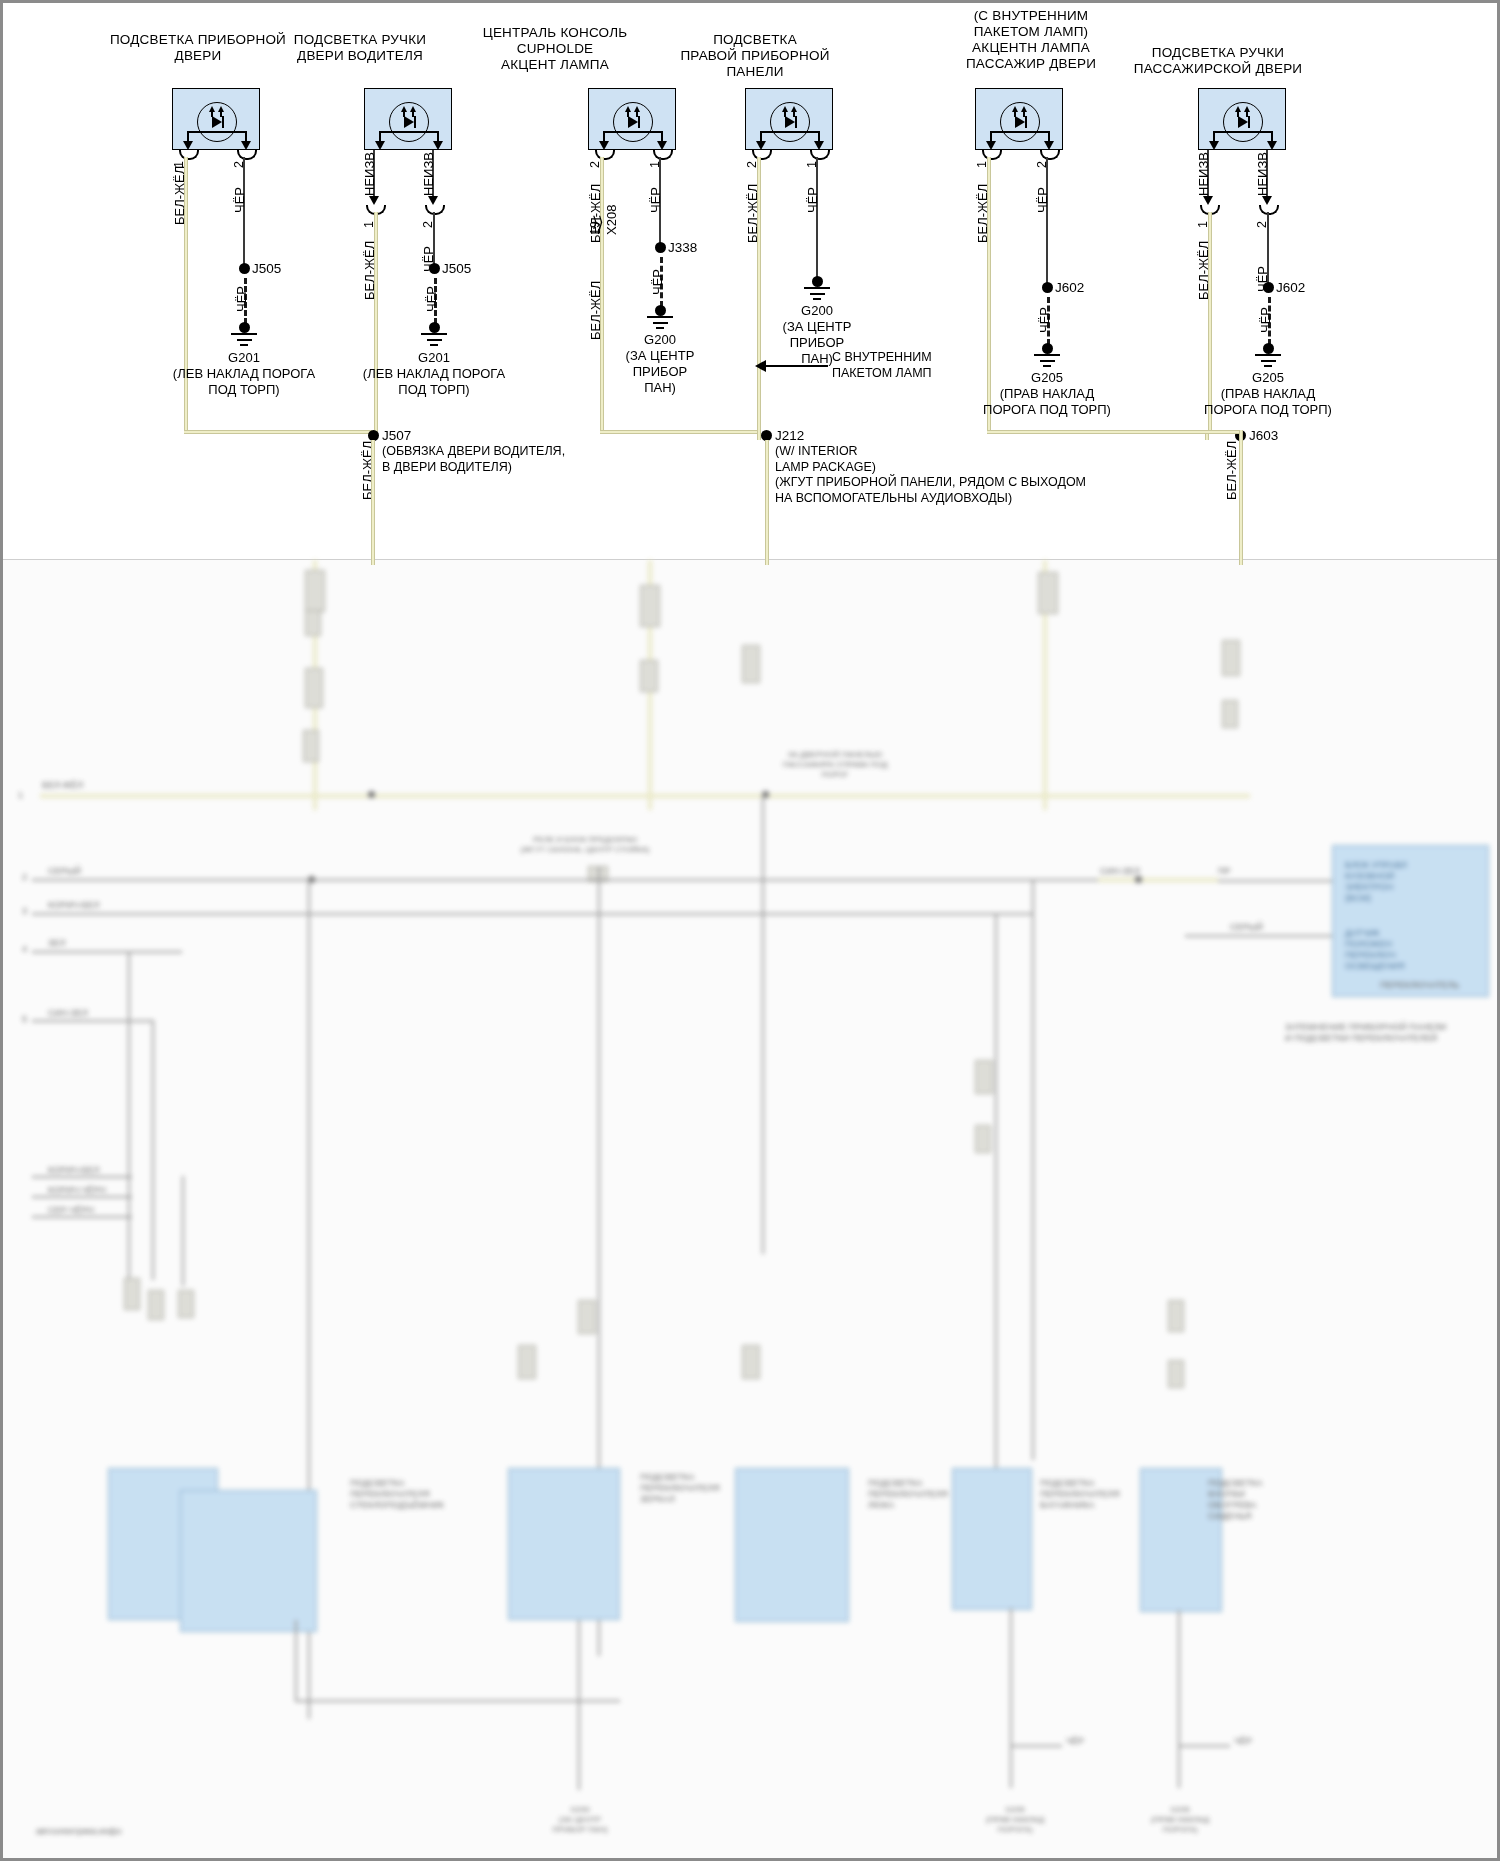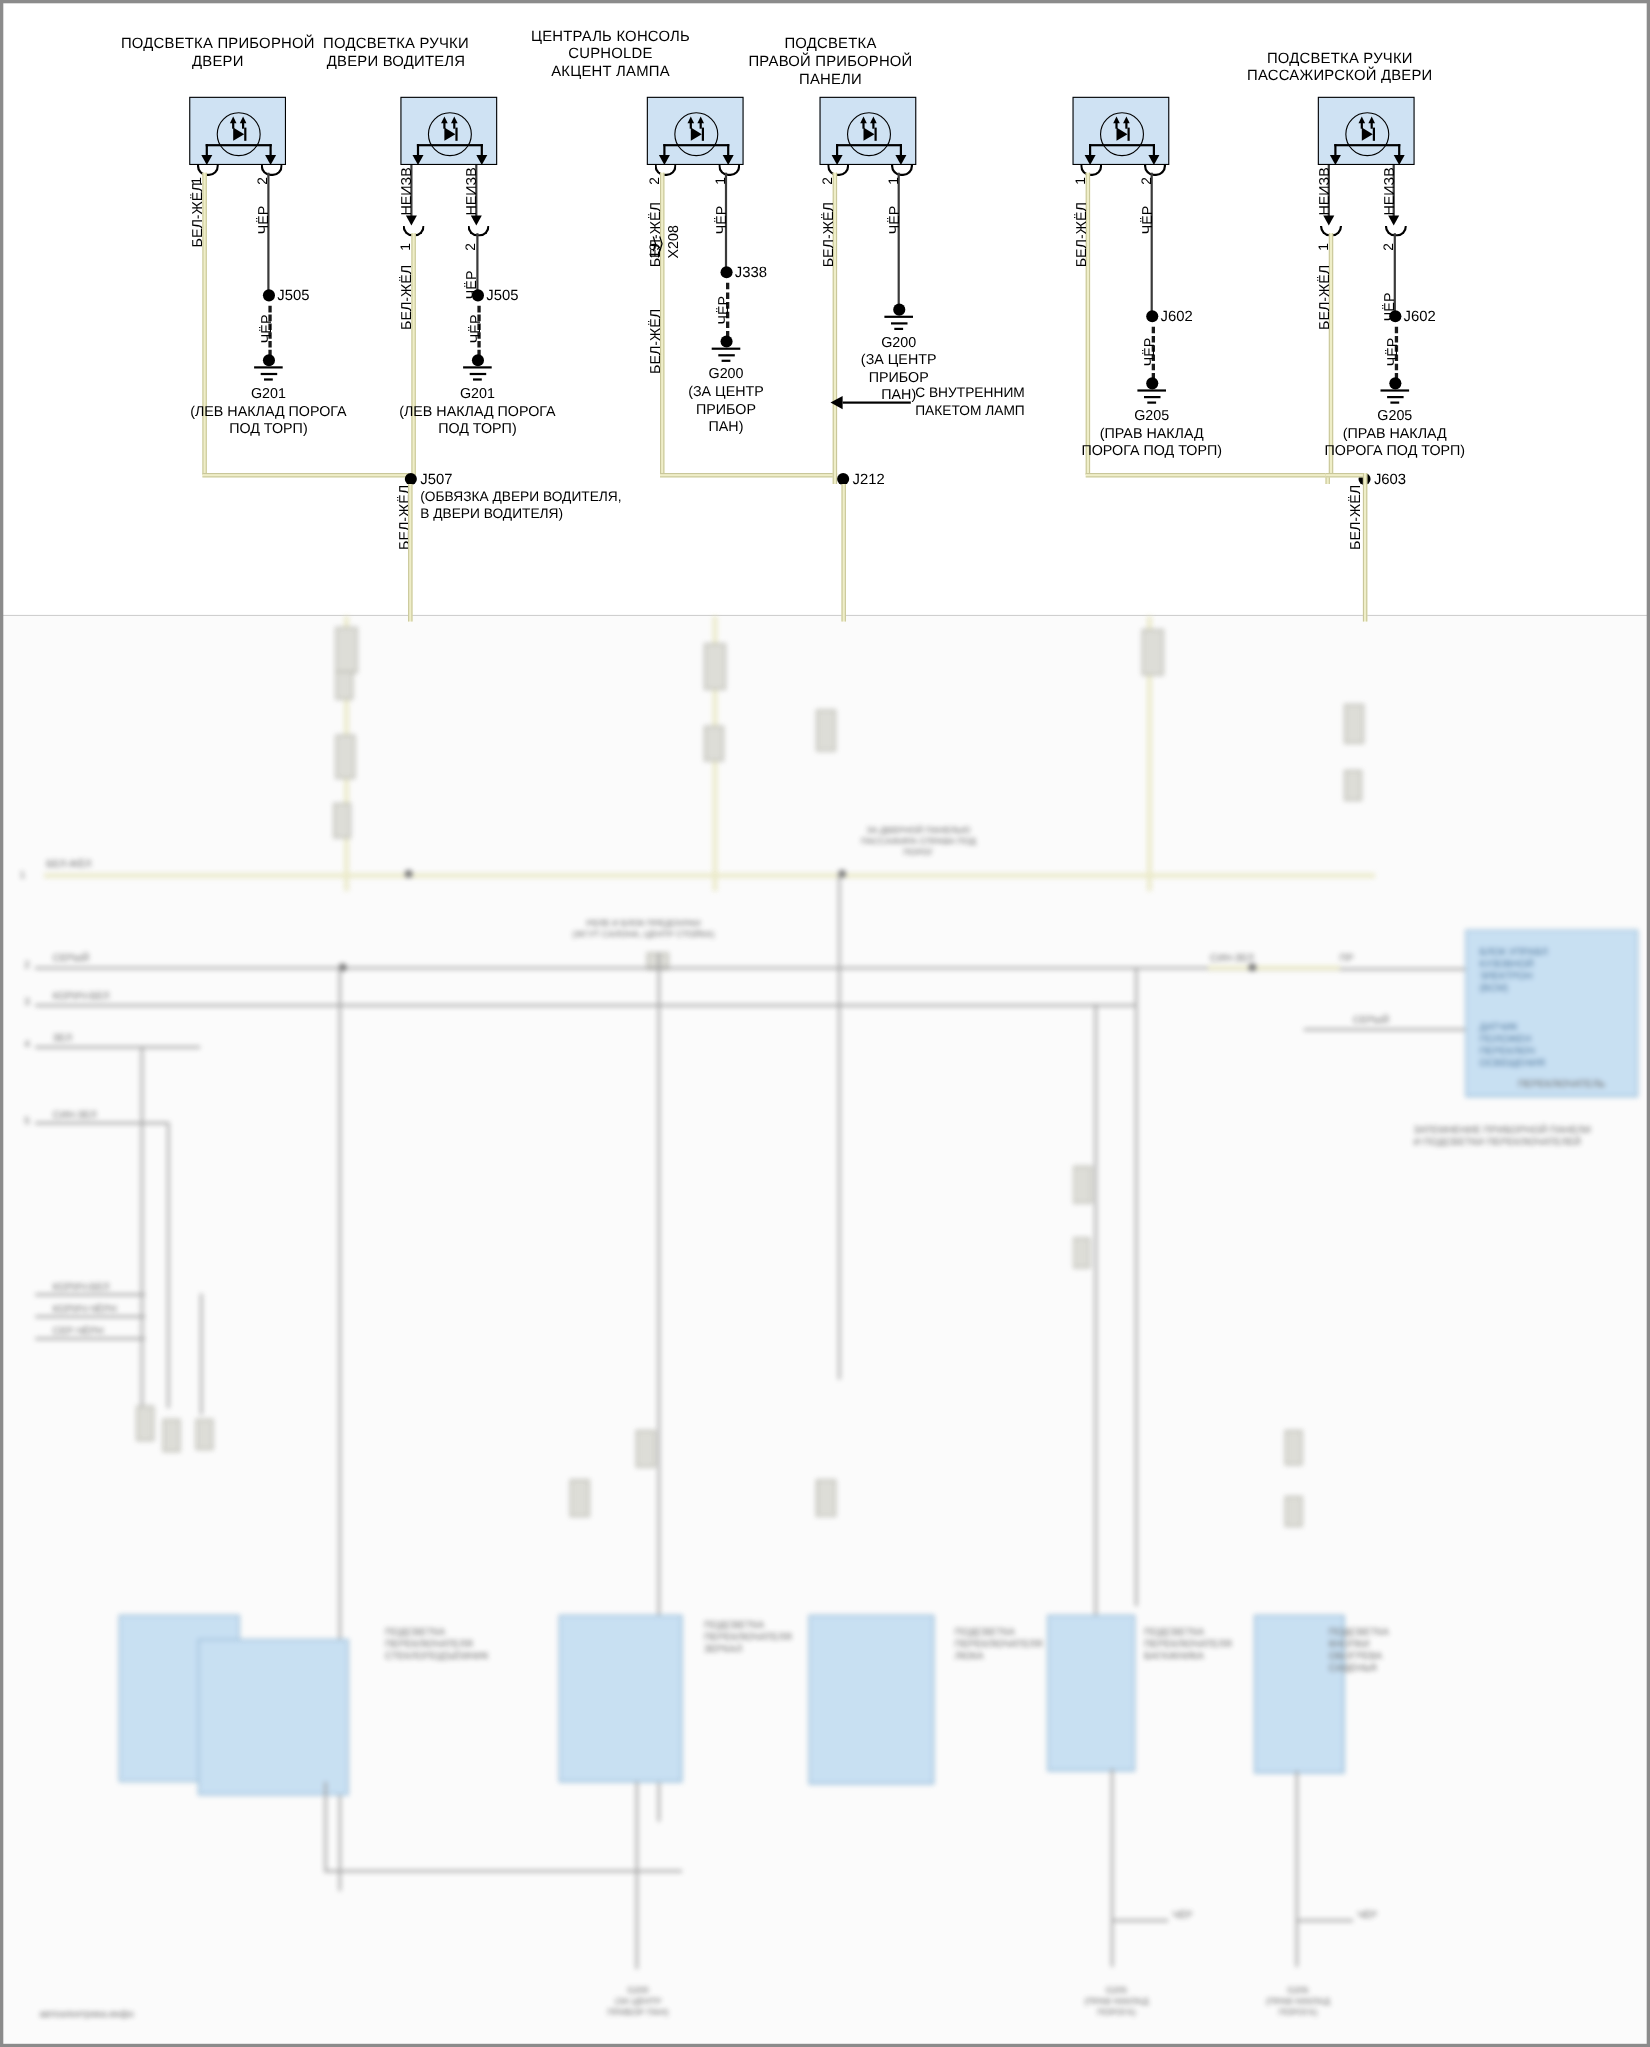--- a/index.html
+++ b/index.html
@@ -453,20 +453,24 @@
   <div class="cap" style="left:757px;top:303px;width:120px;">G200</div>
   <div class="cap" style="left:757px;top:319px;width:120px;">(ЗА ЦЕНТР
 ПРИБОР
 ПАН)</div>
 
   <div class="arrowhead" style="left:755px;top:360px;"></div>
   <div class="arrowline" style="left:766px;top:365px;width:62px;"></div>
   <div class="capL" style="left:832px;top:350px;width:170px;text-align:left;">С ВНУТРЕННИМ
 ПАКЕТОМ ЛАМП</div>
 
+  <div class="hdr" style="left:925px;top:8px;width:212px;">(С ВНУТРЕННИМ
+ПАКЕТОМ ЛАМП)
+АКЦЕНТН ЛАМПА
+ПАССАЖИР ДВЕРИ</div>
 
   <div class="lampbox" style="left:975px;top:88px;">
     <div class="ledcirc">
       <div class="ledtri"></div>
       <div class="ledbar"></div>
       <div class="arrup" style="left:11px;top:3px;"></div>
       <div class="arrstem" style="left:13.2px;top:6px;height:8px;"></div>
       <div class="arrup" style="left:20px;top:3px;"></div>
       <div class="arrstem" style="left:22.2px;top:6px;height:8px;"></div>
     </div>
@@ -554,20 +558,24 @@
   <div class="jlbl" style="left:382px;top:428px;">J507</div>
   <div class="capL" style="left:382px;top:444px;width:260px;">(ОБВЯЗКА ДВЕРИ ВОДИТЕЛЯ,
 В ДВЕРИ ВОДИТЕЛЯ)</div>
   <div class="vlbl" style="left:360px;top:500px;">БЕЛ-ЖЁЛ</div>
   <div class="wylw" style="left:371px;top:440px;height:125px;"></div>
 
   <div class="whorizY" style="left:600px;top:430px;width:160px;"></div>
   <div class="wylw" style="left:757px;top:430px;height:10px;"></div>
   <div class="dot" style="left:761px;top:430px;"></div>
   <div class="jlbl" style="left:775px;top:428px;">J212</div>
+  <div class="capL" style="left:775px;top:444px;width:330px;">(W/ INTERIOR
+LAMP PACKAGE)
+(ЖГУТ ПРИБОРНОЙ ПАНЕЛИ, РЯДОМ С ВЫХОДОМ
+НА ВСПОМОГАТЕЛЬНЫ АУДИОВХОДЫ)</div>
   <div class="wylw" style="left:765px;top:440px;height:125px;"></div>
 
   <div class="whorizY" style="left:987px;top:430px;width:220px;"></div>
   <div class="wylw" style="left:1205px;top:430px;height:10px;"></div>
   <div class="dot" style="left:1235px;top:430px;"></div>
   <div class="jlbl" style="left:1249px;top:428px;">J603</div>
   <div class="vlbl" style="left:1224px;top:500px;">БЕЛ-ЖЁЛ</div>
   <div class="whorizY" style="left:1205px;top:430px;width:36px;"></div>
   <div class="wylw" style="left:1239px;top:430px;height:135px;"></div>
 

